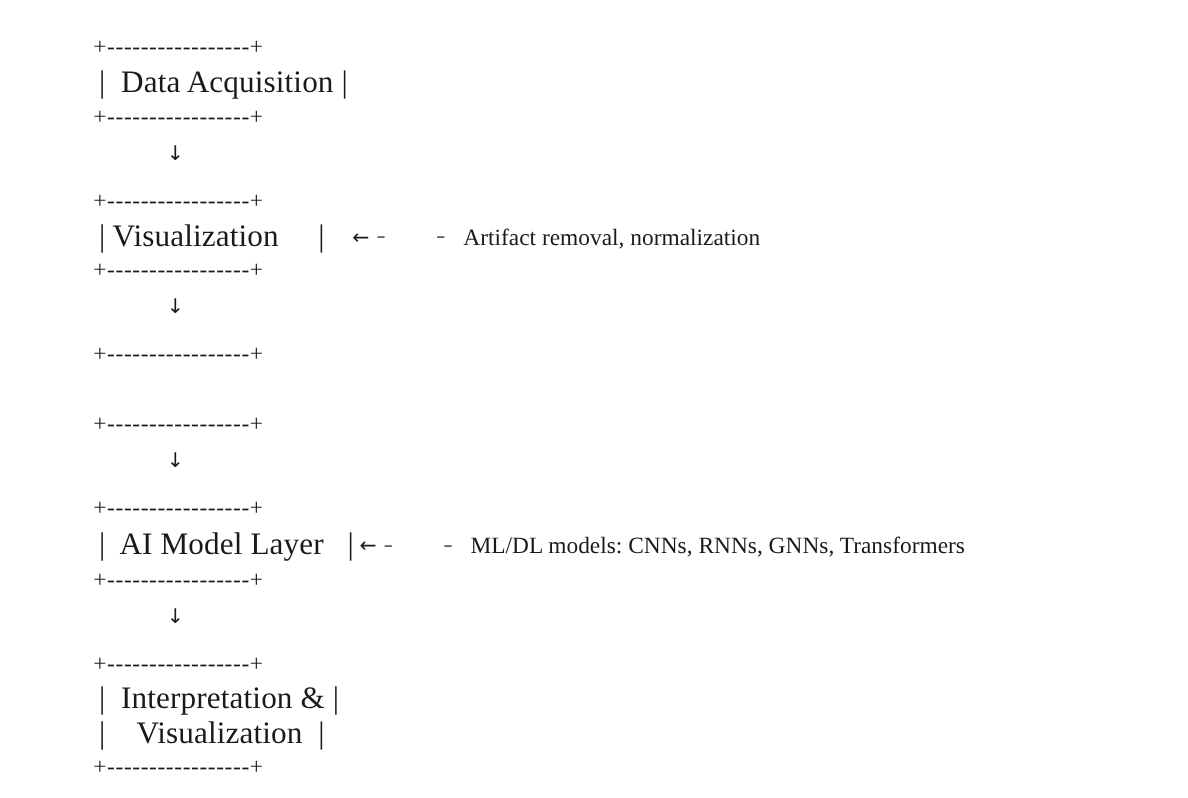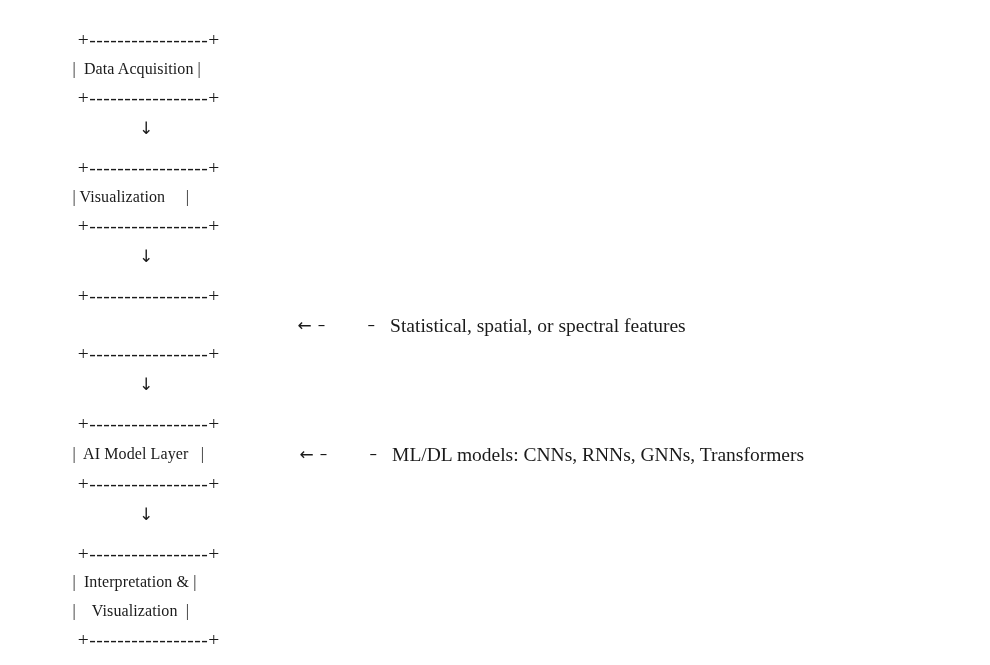--- a/index.html
+++ b/index.html
@@ -23,21 +23,21 @@
     height: 665px;
     padding: 0;
   }
 
   
   .ascii-line {
     position: absolute;
     left: 56px;
     white-space: pre;
     font-family: "Liberation Serif", "DejaVu Serif", serif;
-    font-size: 16px;
+    font-size: 26px;
     line-height: 24px;
     letter-spacing: 0;
     color: #1a1a1a;
   }
 
   
   .rule-row {
     font-size: 19.5px;
     letter-spacing: 0.55px;
   }
@@ -133,37 +133,37 @@
   </div>
 
   <div class="ascii-line label-row" style="top:161px;">
     <span class="pipe">|</span><span class="box-text"> Visualization     </span><span class="pipe">|</span>
   </div>
 
   <div class="ascii-line rule-row" style="top:190px;">
     <span class="corner">+</span><span class="dashes">-----------------</span><span class="corner">+</span>
   </div>
 
+  <div class="side-note" style="left:274px; top:161px;">
+    <span class="left-arrow">←</span><span class="note-dashes">–   –</span><span class="note-text">Artifact removal, normalization</span>
+  </div>
 
   <div class="ascii-line arrow-row" style="top:220px;">
     <span class="down-arrow">↓</span>
   </div>
 
   <div class="ascii-line rule-row" style="top:260px;">
     <span class="corner">+</span><span class="dashes">-----------------</span><span class="corner">+</span>
   </div>
 
 
   <div class="ascii-line rule-row" style="top:318px;">
     <span class="corner">+</span><span class="dashes">-----------------</span><span class="corner">+</span>
   </div>
 
-  <div class="side-note" style="left:278px; top:289px;">
-    <span class="left-arrow">←</span><span class="note-dashes">–   –</span><span class="note-text">Statistical, spatial, or spectral features</span>
-  </div>
 
   <div class="ascii-line arrow-row" style="top:348px;">
     <span class="down-arrow">↓</span>
   </div>
 
   <div class="ascii-line rule-row" style="top:388px;">
     <span class="corner">+</span><span class="dashes">-----------------</span><span class="corner">+</span>
   </div>
 
   <div class="ascii-line label-row" style="top:418px;">

